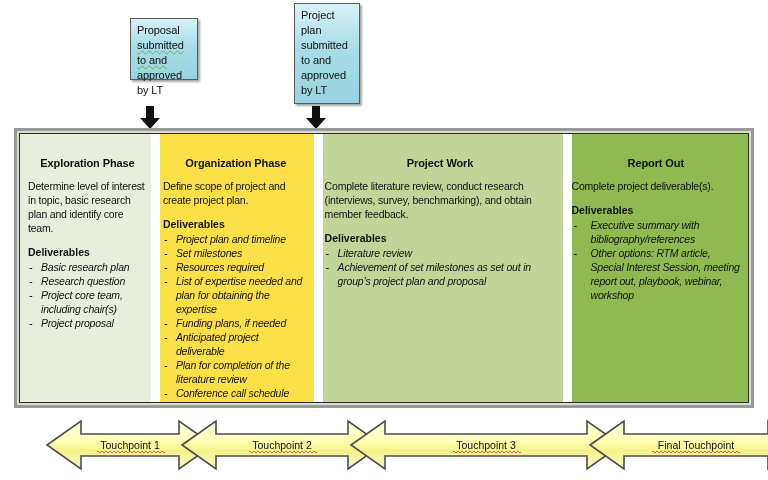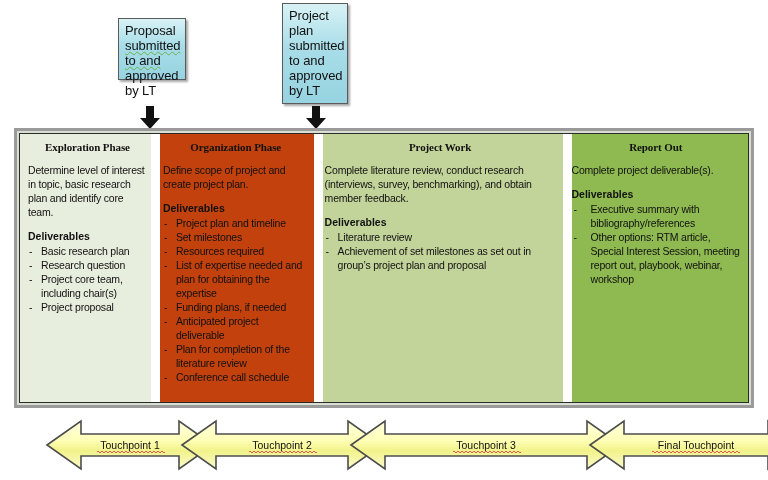--- a/index.html
+++ b/index.html
@@ -12,25 +12,26 @@
   }
   #stage{position:relative;width:768px;height:480px;}
 
   
   .callout{
     position:absolute;
     box-sizing:border-box;
     border:1px solid #5a5a5a;
     background:linear-gradient(to bottom,#d8f2f6 0%,#a8dde8 45%,#97d3e1 100%);
     box-shadow:2px 2px 2px rgba(0,0,0,.35);
-    font-size:13px;
+    font-size:11px;
     line-height:15px;
     color:#111;
     padding:4px 5px 3px 6px;
     letter-spacing:-0.1px;
+    margin-left:12px;
   }
   .callout .ln{display:block;white-space:nowrap;}
   .callout .ul{ text-decoration:underline; text-decoration-color:#6ab04c; text-decoration-style:wavy; text-decoration-thickness:1px;}
 
   .arrow-down{
     position:absolute;
     width:0;height:0;
     pointer-events:none;
   }
   .arrow-down .shaft{
@@ -61,32 +62,31 @@
     overflow:hidden;
     background:#fff;
   }
   .col{
     position:relative;
     box-sizing:border-box;
     padding:7px 8px 0 8px;
     overflow:hidden;
   }
   .col.c1{width:136px;background:#e8eede;}
-  .col.c2{width:163px;background:#c2410c;}
+  .col.c2{width:163px;background:#fde047;}
   .col.c3{width:249px;background:#c3d49a;}
   .col.c4{width:186px;background:#8fba51;}
 
   .col-title{
     text-align:center;
     font-weight:bold;
     font-size:11px;
     color:#111;
-    margin:0 0 10px 0;
+    margin:16px 0 10px 0;
     letter-spacing:-0.1px;
-    font-family:Liberation Serif, serif;
   }
   .col p.intro{
     margin:0 0 11px 0;
     font-size:10.5px;
     line-height:14px;
     color:#111;
     letter-spacing:-0.2px;
   }
   .col .deliv-head{
     font-weight:bold;
@@ -99,20 +99,21 @@
     margin:0;padding:0;
   }
   ul.deliv li{
     position:relative;
     padding-left:13px;
     font-size:10.5px;
     line-height:14px;
     color:#111;
     margin-bottom:0;
     letter-spacing:-0.2px;
+    font-style:italic;
   }
   ul.deliv li:before{
     content:"-";
     position:absolute;left:1px;top:0;
   }
   .col.c4 ul.deliv li{padding-left:19px;}
   .col.c4 ul.deliv li:before{left:2px;}
 
   
   .zig{

